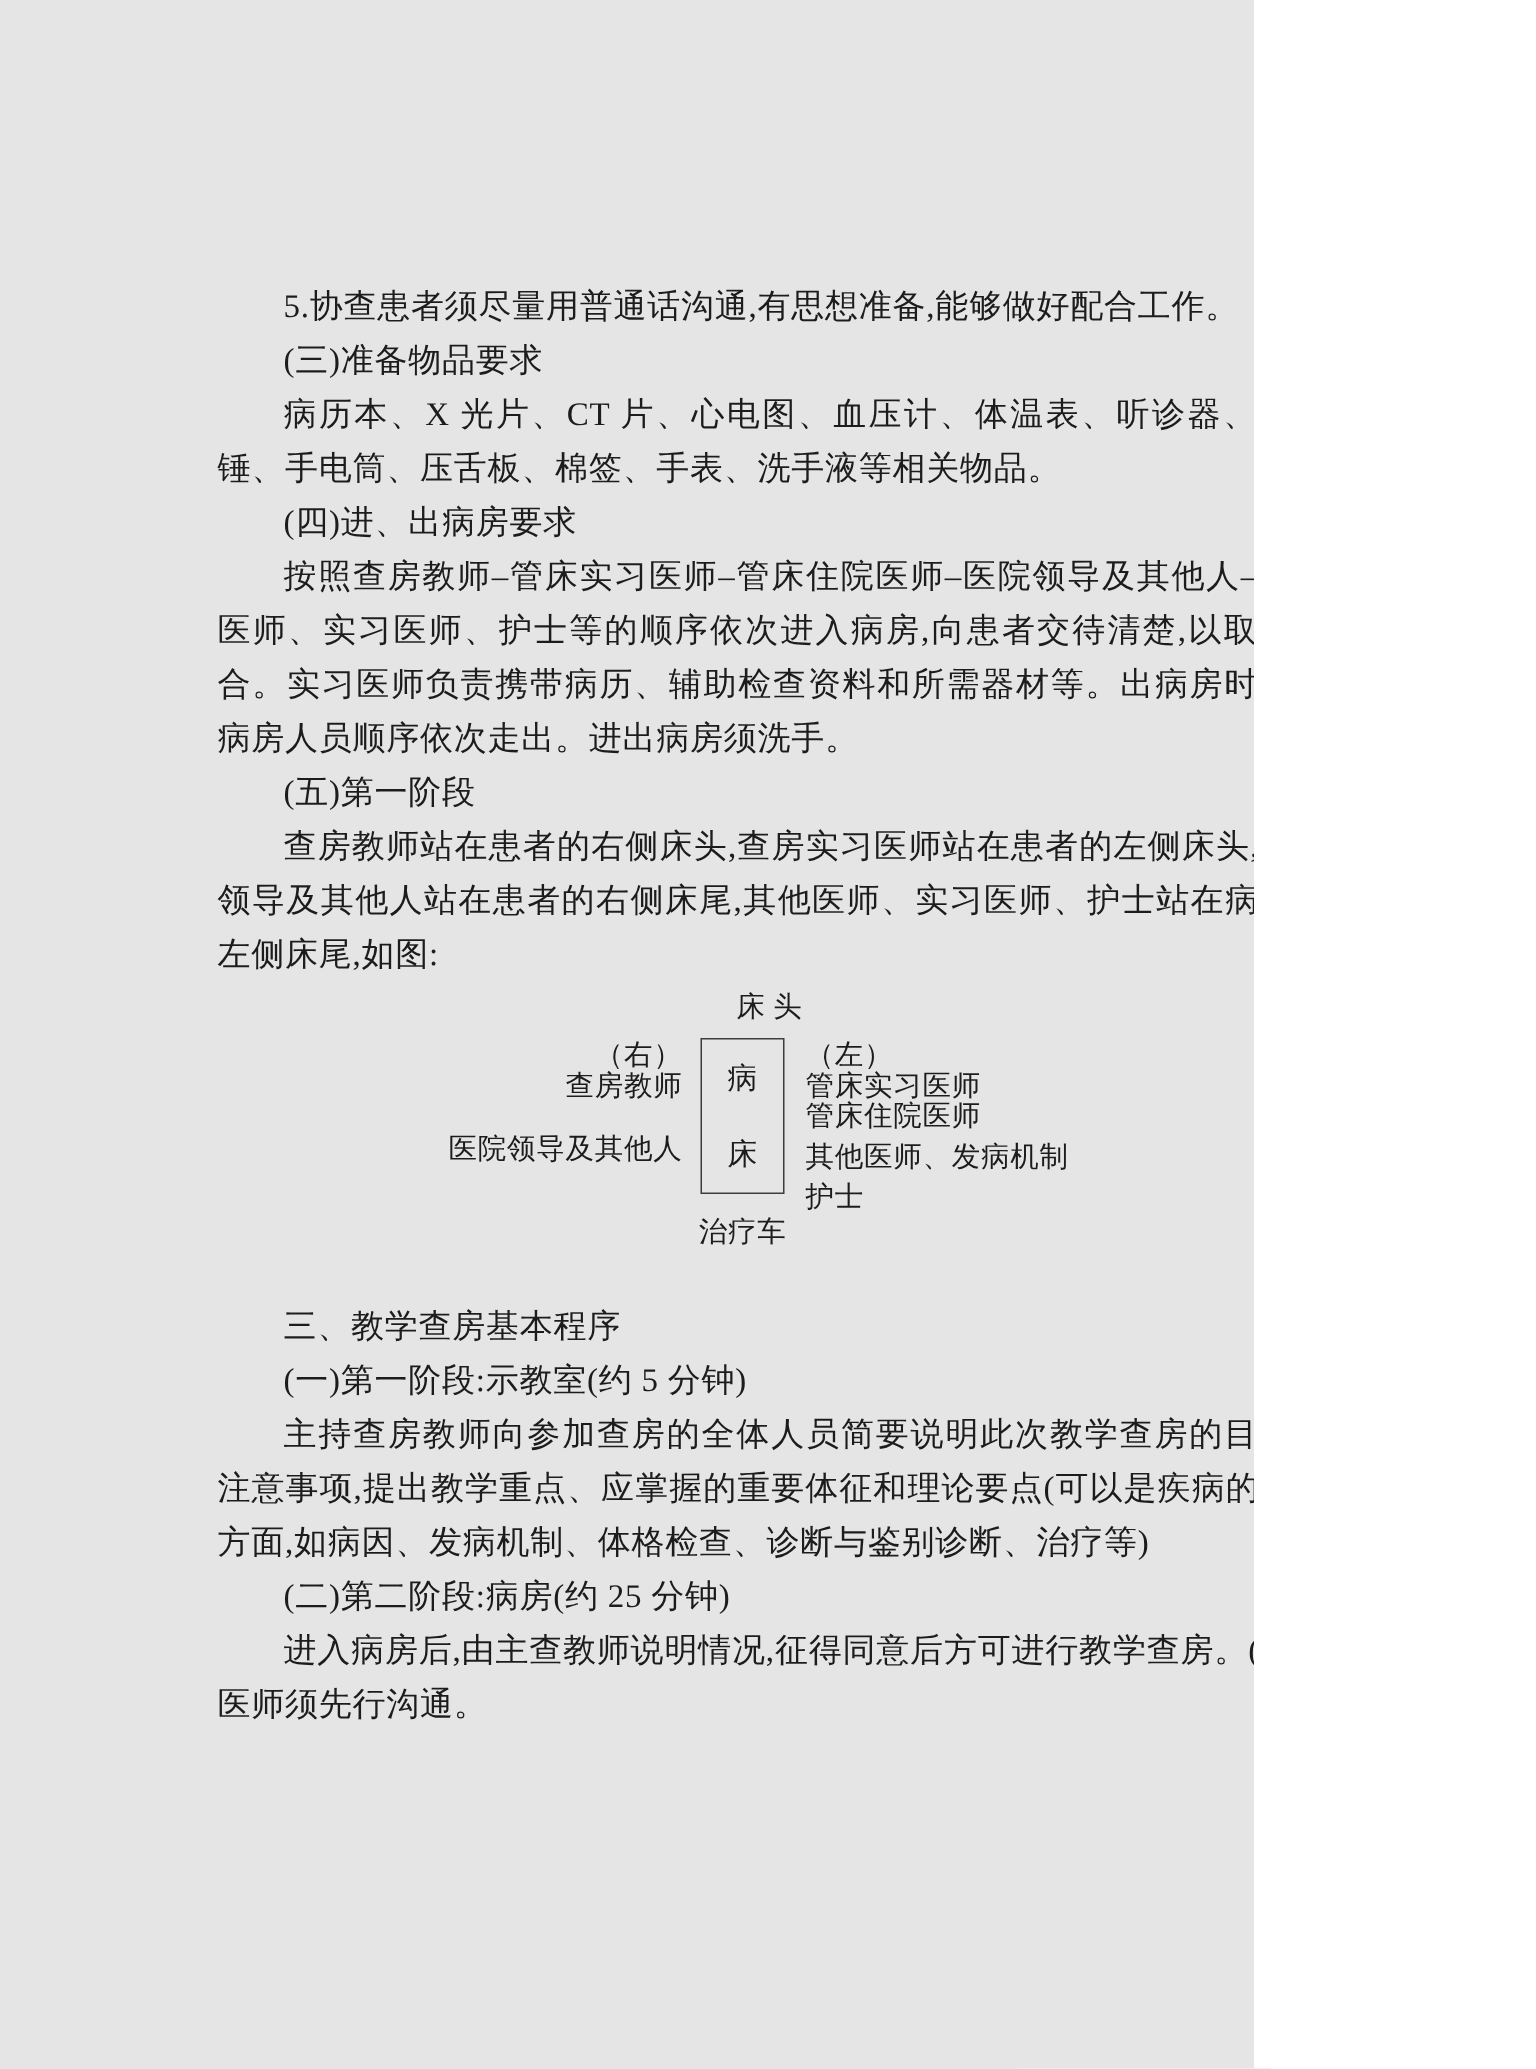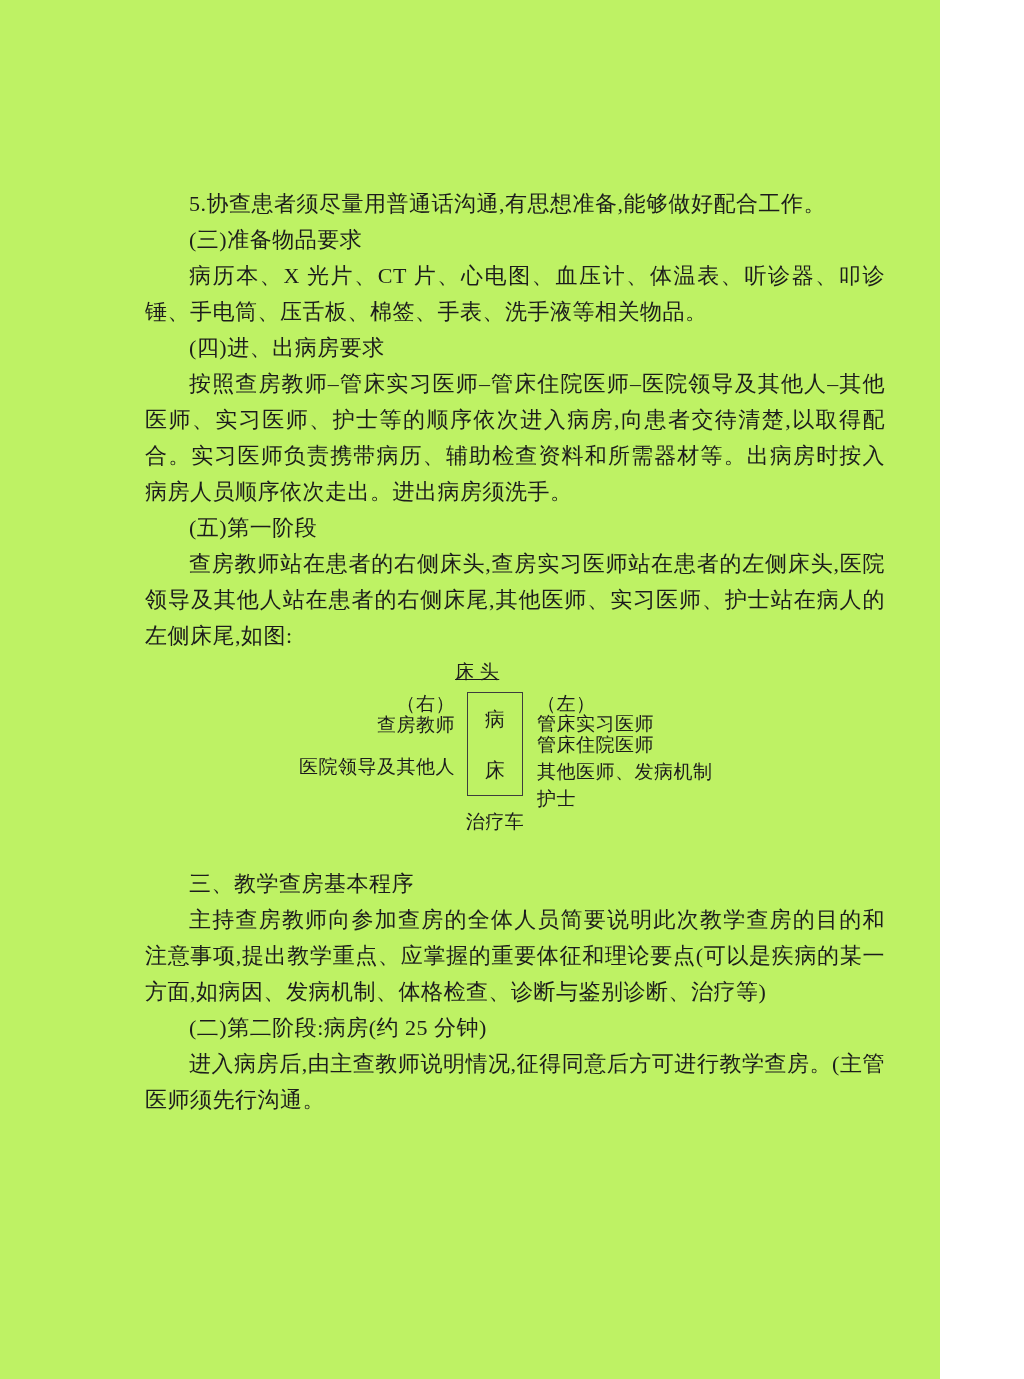--- a/index.html
+++ b/index.html
@@ -1,20 +1,20 @@
 <!DOCTYPE html>
 <html><head>
 <meta charset="utf-8">
 <style>
   html, body { margin: 0; padding: 0; }
   .page {
     position: relative;
-    width: 940px;
+    width: 836px;
     height: 1379px;
-    background: #bef264;
+    background: #e5e5e5;
     color: #1c1c1c;
     font-family: "Liberation Serif", "DejaVu Serif", serif;
     overflow: hidden;
   }
   .content {
     position: absolute;
     left: 145px;
     top: 186px;
     width: 740px;
   }
@@ -41,22 +41,21 @@
     margin-top: 4px;
     font-size: 19px;
     line-height: 20px;
     letter-spacing: 0.5px;
   }
   .dg-bed-head {
     position: absolute;
     left: 310px;
     top: 4px;
     width: 80px;
-    text-align: left;
-    text-decoration: underline;
+    text-align: right;
   }
   .dg-box {
     position: absolute;
     left: 322px;
     top: 34px;
     width: 56px;
     height: 104px;
     border: 1.5px solid #3d3d3d;
     box-sizing: border-box;
     display: flex;
@@ -64,21 +63,21 @@
     justify-content: space-around;
     align-items: center;
     font-size: 20px;
   }
   .dg-right-side { position: absolute; right: 430px; text-align: right; white-space: nowrap; }
   .dg-left-side  { position: absolute; left: 392px; text-align: left; white-space: nowrap; }
   .rs-heading { top: 36px; }
   .rs-row1 { top: 57px; }
   .rs-row2 { top: 99px; text-align: center; }
   .ls-heading { top: 36px; }
-  .ls-row1 { top: 57px; font-family: Liberation Mono, monospace; }
+  .ls-row1 { top: 57px; }
   .ls-row2 { top: 77px; }
   .ls-row3 { top: 104px; }
   .ls-row4 { top: 131px; }
   .dg-cart {
     position: absolute;
     left: 310px;
     top: 154px;
     width: 80px;
     text-align: center;
   }
@@ -112,18 +111,19 @@
       <div class="dg-left-side ls-heading">（左）</div>
       <div class="dg-left-side ls-row1">管床实习医师</div>
       <div class="dg-left-side ls-row2">管床住院医师</div>
       <div class="dg-left-side ls-row3">其他医师、发病机制</div>
       <div class="dg-left-side ls-row4">护士</div>
 
       <div class="dg-cart">治疗车</div>
     </div>
 
     <p class="section-heading">三、教学查房基本程序</p>
+    <p class="body">(一)第一阶段:示教室(约 5 分钟)</p>
     <p class="body">主持查房教师向参加查房的全体人员简要说明此次教学查房的目的和注意事项,提出教学重点、应掌握的重要体征和理论要点(可以是疾病的某一方面,如病因、发病机制、体格检查、诊断与鉴别诊断、治疗等)</p>
     <p class="body">(二)第二阶段:病房(约 25 分钟)</p>
     <p class="body">进入病房后,由主查教师说明情况,征得同意后方可进行教学查房。(主管医师须先行沟通。</p>
 
   </div>
 </div>
 
 </body></html>

